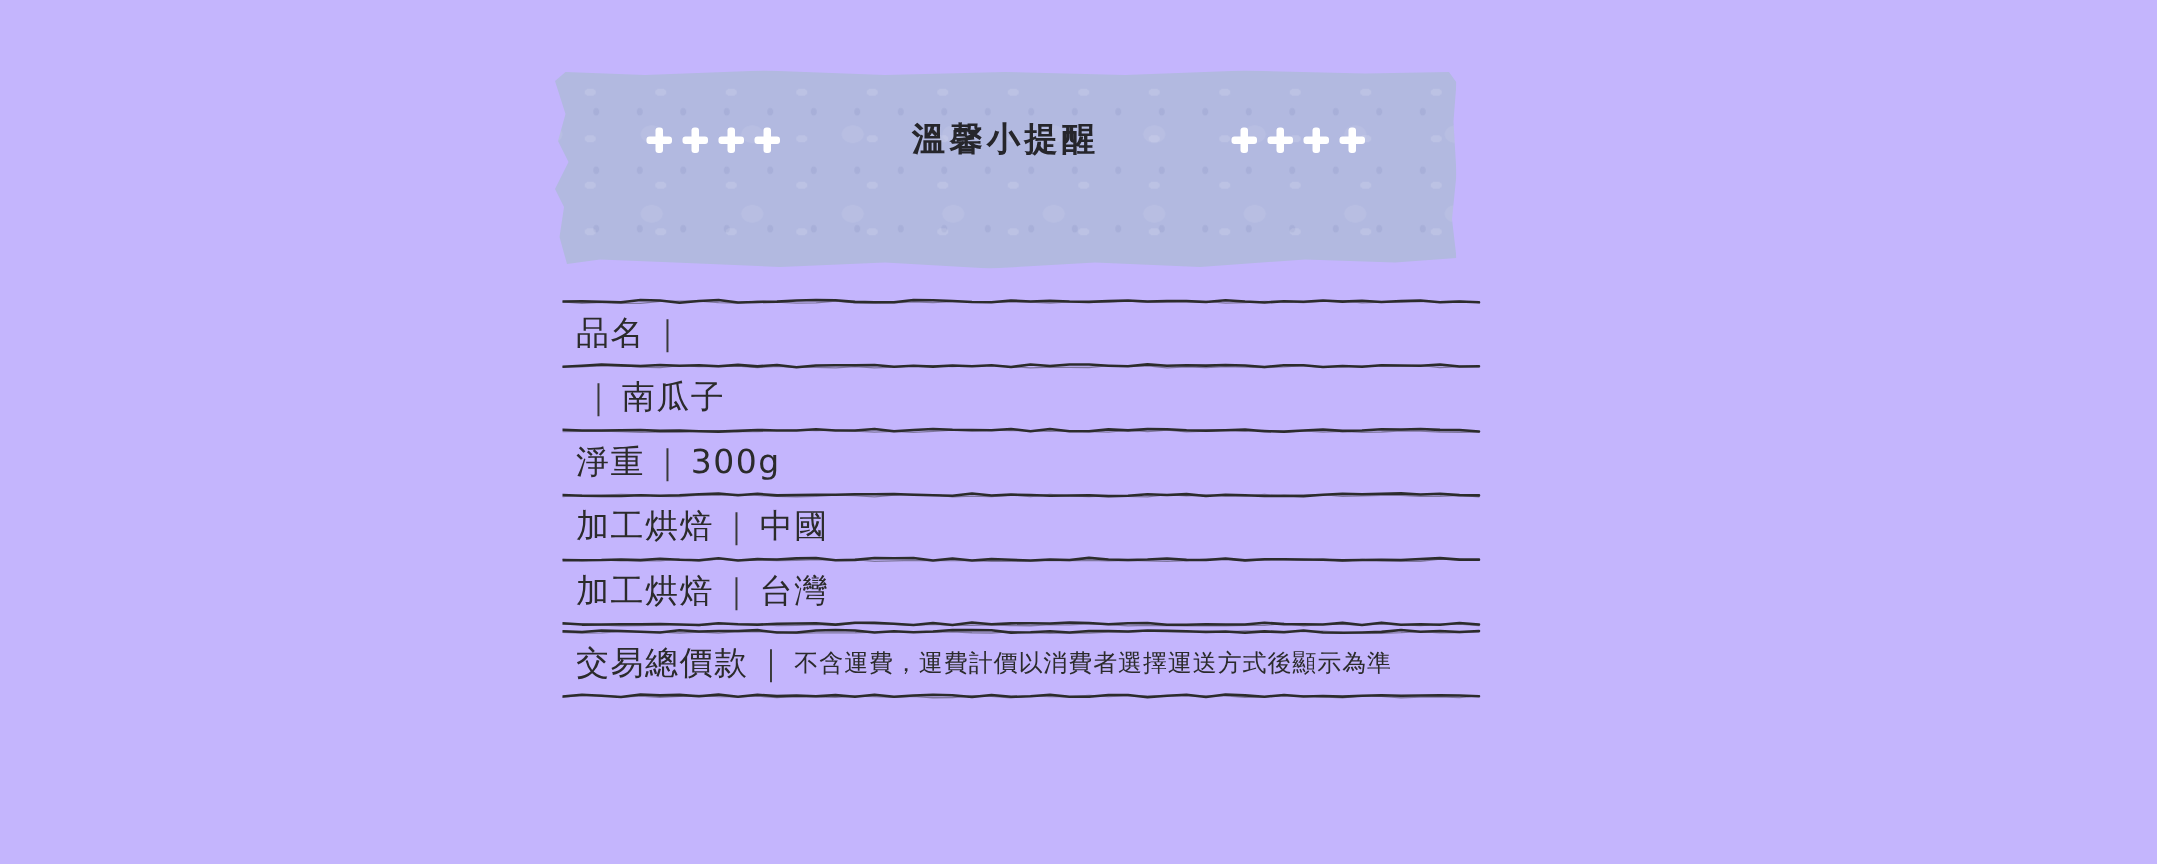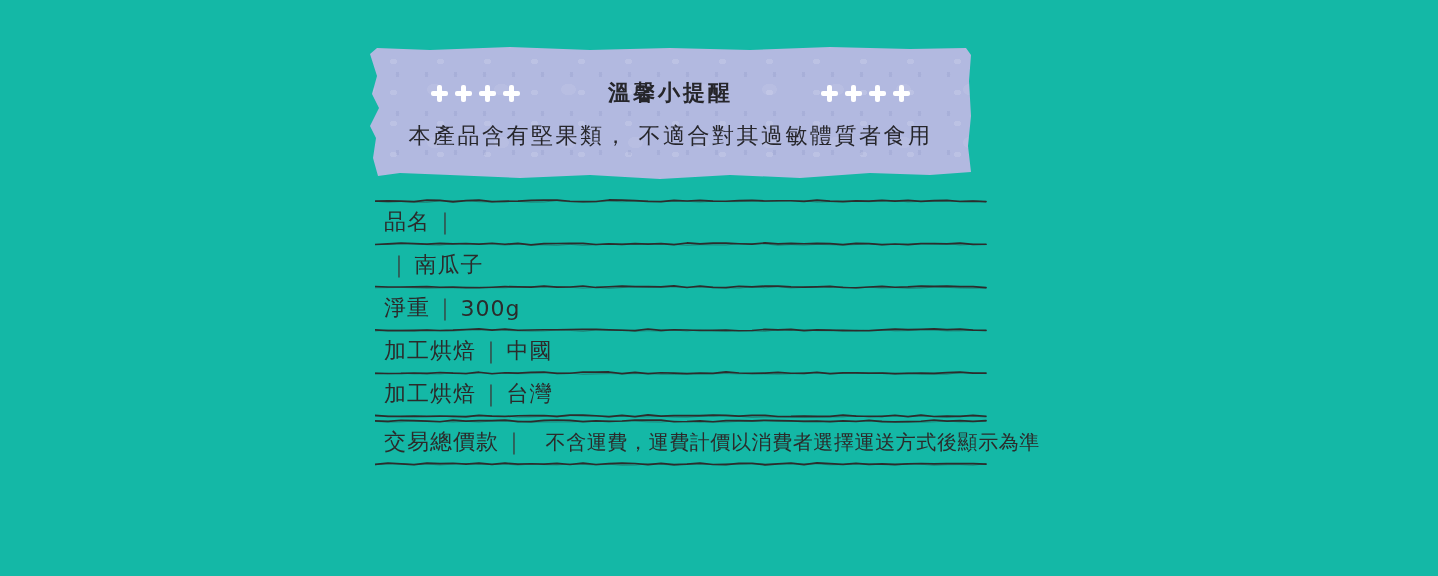--- a/index.html
+++ b/index.html
@@ -5,21 +5,21 @@
   html, body {
     margin: 0;
     padding: 0;
     background: #ffffff;
     font-family: "DejaVu Sans", "Liberation Sans", sans-serif;
   }
   .stage {
     position: relative;
     width: 1438px;
     height: 576px;
-    background: #14b8a6;
+    background: #c4b5fd;
     overflow: hidden;
   }
 
   
   .banner {
     position: absolute;
     left: 370px;
     top: 46px;
     width: 601px;
     height: 134px;
@@ -119,23 +119,22 @@
     color: #2b2b2b;
     font-size: 22px;
     letter-spacing: 1px;
     white-space: nowrap;
   }
   .cell-sep {
     margin: 0 4px;
     color: #3a3a3a;
   }
   .row .small-value {
-    font-size: 20px;
+    font-size: 16px;
     letter-spacing: 0.6px;
-    margin-left: 16px;
   }
 </style>
 </head>
 <body>
 
 <div class="stage">
 
   <div class="banner">
     <div class="banner-top">
       <span class="plus-group">
@@ -145,21 +144,20 @@
         <span class="plus"></span>
       </span>
       <span class="banner-title">溫馨小提醒</span>
       <span class="plus-group">
         <span class="plus"></span>
         <span class="plus"></span>
         <span class="plus"></span>
         <span class="plus"></span>
       </span>
     </div>
-    <div class="banner-subtitle">本產品含有堅果類， 不適合對其過敏體質者食用</div>
   </div>
 
   <div class="info-table">
 
     <svg class="divider" width="619" height="5">
         <path class="p1" d="M0,3.04 L13,2.93 L26,3.18 L39,3.55 L52,2.04 L65,2.30 L78,3.79 L91,2.63 L104,2.04 L117,3.66 L130,3.31 L143,3.07 L156,2.29 L169,2.03 L182,2.18 L195,3.26 L208,3.54 L221,3.49 L234,1.97 L247,2.19 L260,2.63 L273,3.40 L286,3.56 L299,2.28 L312,2.99 L325,2.47 L338,3.04 L351,3.26 L364,2.66 L377,2.35 L390,3.02 L403,2.76 L416,2.76 L429,3.37 L442,2.13 L455,3.05 L468,3.67 L481,2.81 L494,3.10 L507,2.34 L520,3.07 L533,2.44 L546,3.36 L559,2.60 L572,2.38 L585,3.50 L598,3.03 L611,3.56"></path>
         <path class="p2" d="M0,3.22 L13,4.28 L26,3.50 L39,4.16 L52,4.30 L65,2.93 L78,2.70 L91,2.65 L104,3.75 L117,3.98 L130,2.71 L143,3.44 L156,4.12 L169,3.96 L182,2.65 L195,3.86 L208,3.99 L221,3.86 L234,3.18 L247,3.72 L260,3.11 L273,3.13 L286,3.55 L299,3.39 L312,3.31 L325,4.03 L338,3.20 L351,3.60 L364,3.58 L377,2.75 L390,3.49 L403,3.10 L416,2.74 L429,2.94 L442,4.05 L455,3.65 L468,3.02 L481,3.27 L494,3.76 L507,2.93 L520,2.60 L533,3.92 L546,3.33 L559,3.47 L572,3.10 L585,3.08 L598,2.70 L611,3.77"></path>
       </svg>
 
     <div class="row">

